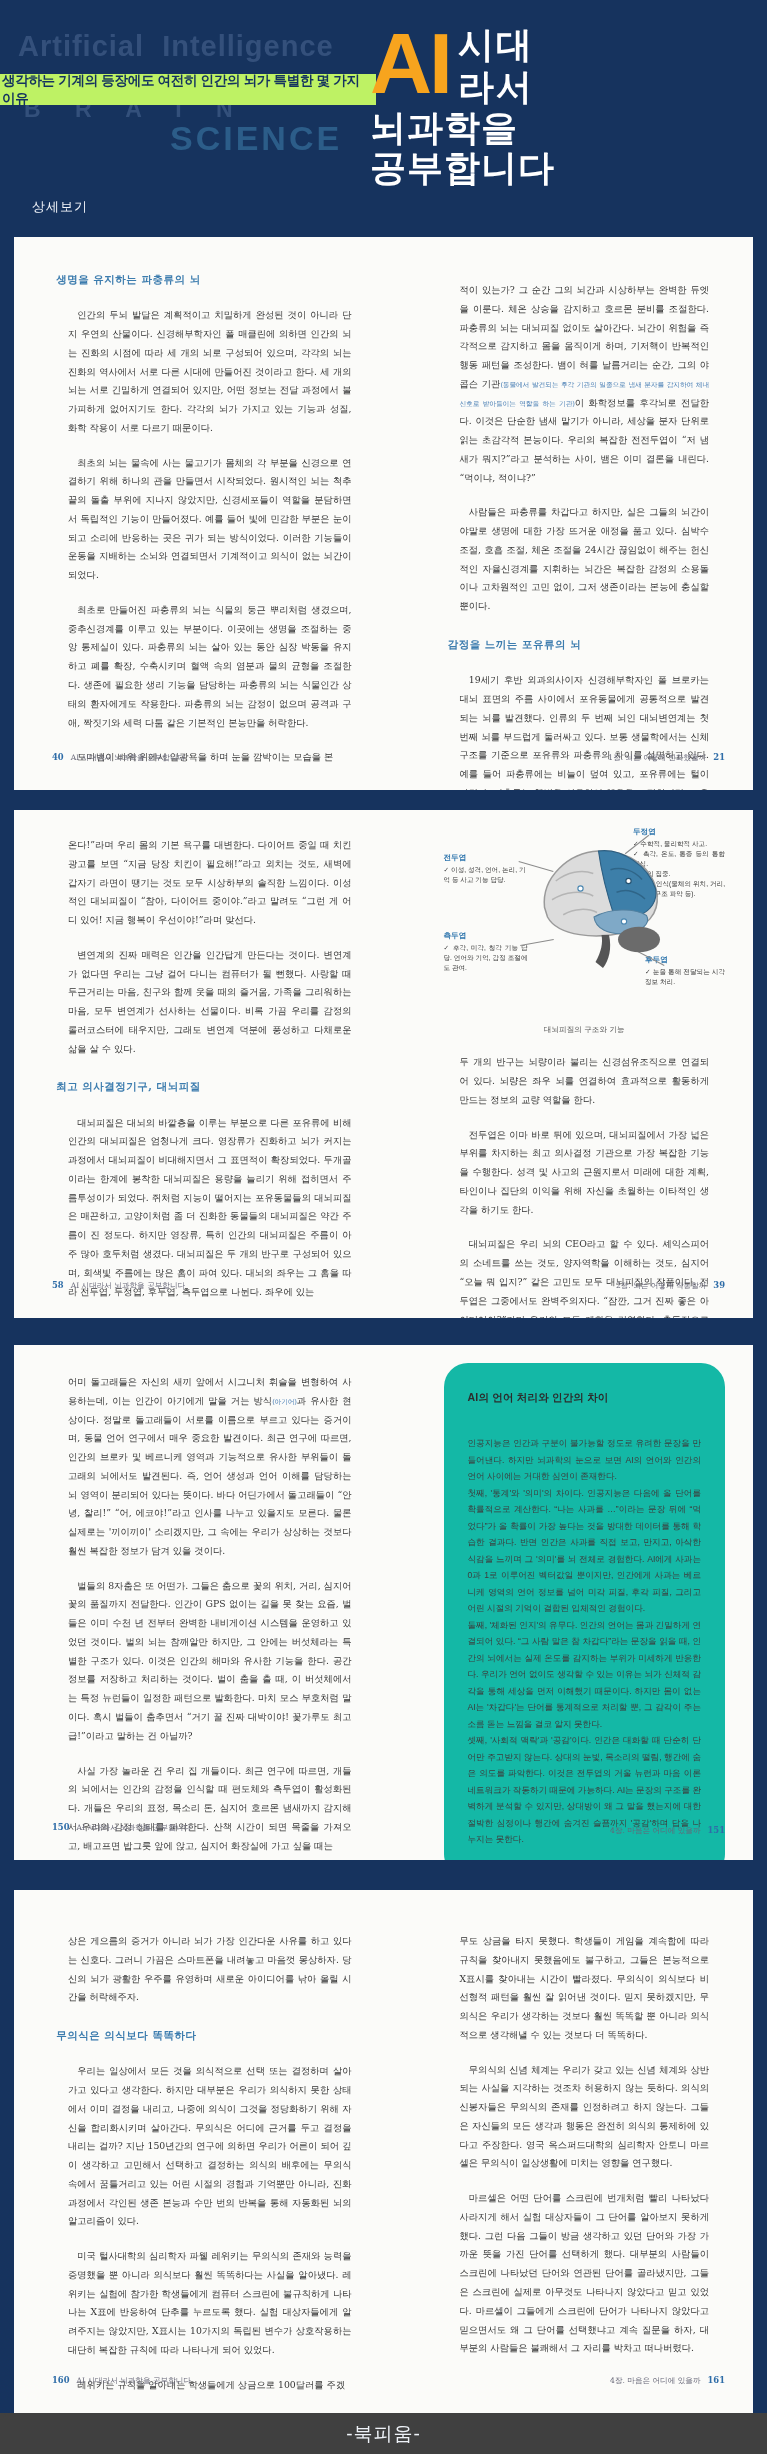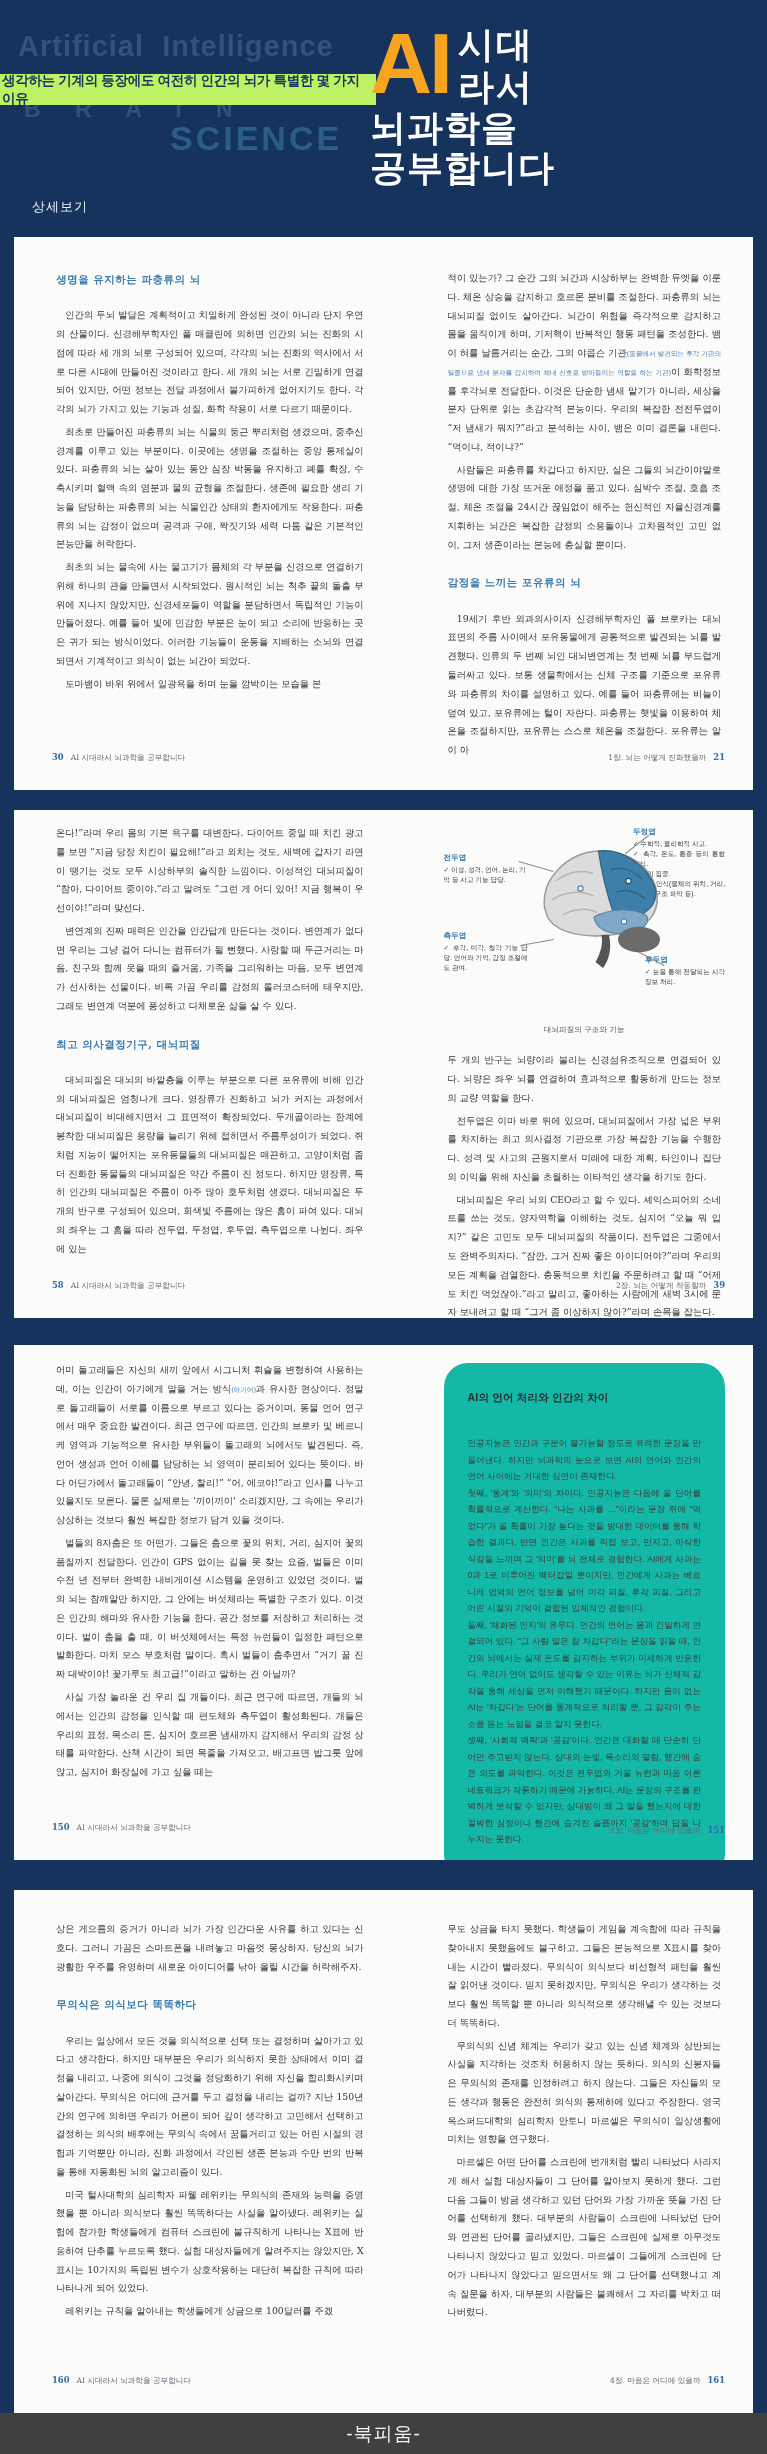--- a/index.html
+++ b/index.html
@@ -31,21 +31,21 @@
   .s3{top:1345px;height:515px;}
   .s4{top:1890px;height:523px;}
   .page{position:relative;width:50%;box-sizing:border-box;overflow:hidden;}
   .page.verso{padding:28px 16px 58px 38px;}
   .page.recto{padding:28px 28px 58px 60px;}
   .s2 .page{padding-top:10px;}
   .s3 .page{padding-top:12px;}
   .s4 .page{padding-top:26px;}
   .bodytxt{font-family:"DejaVu Serif","Liberation Serif",serif;font-size:9.3px;line-height:2.02;
            color:#333;text-align:justify;word-break:break-all;}
-  .bp{margin:4px;text-indent:1em;}
+  .bp{margin:16px;text-indent:1em;}
   .bp.cont{text-indent:0;}
   .h-blue{font-family:"DejaVu Serif","Liberation Serif",serif;color:#3c7cae;font-weight:bold;
           font-size:10.5px;margin:18px 0 16px 0.4em;letter-spacing:0.5px;}
   .h-blue.first{margin-top:4px;}
   .note{font-size:6.8px;color:#4a7fb5;letter-spacing:-0.2px;}
   .foot{position:absolute;bottom:24px;font-family:"DejaVu Serif","Liberation Serif",serif;
         font-size:7.6px;color:#667;}
   .foot-verso{left:38px;}
   .foot-recto{right:28px;}
   .foot .num{color:#2f6da8;font-weight:bold;font-size:8.4px;}
@@ -101,25 +101,25 @@
       <div class="ht-line">뇌과학을</div>
       <div class="ht-line">공부합니다</div>
     </div>
     <div class="detail-label">상세보기</div>
   </div>
 
   <section class="spread s1">
     <div class="page verso bodytxt">
       <div class="h-blue first">생명을 유지하는 파충류의 뇌</div>
       <p class="bp">인간의 두뇌 발달은 계획적이고 치밀하게 완성된 것이 아니라 단지 우연의 산물이다. 신경해부학자인 폴 매클린에 의하면 인간의 뇌는 진화의 시점에 따라 세 개의 뇌로 구성되어 있으며, 각각의 뇌는 진화의 역사에서 서로 다른 시대에 만들어진 것이라고 한다. 세 개의 뇌는 서로 긴밀하게 연결되어 있지만, 어떤 정보는 전달 과정에서 불가피하게 없어지기도 한다. 각각의 뇌가 가지고 있는 기능과 성질, 화학 작용이 서로 다르기 때문이다.</p>
+      <p class="bp">최초의 뇌는 물속에 사는 물고기가 몸체의 각 부분을 신경으로 연결하기 위해 하나의 관을 만들면서 시작되었다. 원시적인 뇌는 척추 끝의 돌출 부위에 지나지 않았지만, 신경세포들이 역할을 분담하면서 독립적인 기능이 만들어졌다. 예를 들어 빛에 민감한 부분은 눈이 되고 소리에 반응하는 곳은 귀가 되는 방식이었다. 이러한 기능들이 운동을 지배하는 소뇌와 연결되면서 기계적이고 의식이 없는 뇌간이 되었다.</p>
       <p class="bp">최초로 만들어진 파충류의 뇌는 식물의 둥근 뿌리처럼 생겼으며, 중추신경계를 이루고 있는 부분이다. 이곳에는 생명을 조절하는 중앙 통제실이 있다. 파충류의 뇌는 살아 있는 동안 심장 박동을 유지하고 폐를 확장, 수축시키며 혈액 속의 염분과 물의 균형을 조절한다. 생존에 필요한 생리 기능을 담당하는 파충류의 뇌는 식물인간 상태의 환자에게도 작용한다. 파충류의 뇌는 감정이 없으며 공격과 구애, 짝짓기와 세력 다툼 같은 기본적인 본능만을 허락한다.</p>
-      <p class="bp">최초의 뇌는 물속에 사는 물고기가 몸체의 각 부분을 신경으로 연결하기 위해 하나의 관을 만들면서 시작되었다. 원시적인 뇌는 척추 끝의 돌출 부위에 지나지 않았지만, 신경세포들이 역할을 분담하면서 독립적인 기능이 만들어졌다. 예를 들어 빛에 민감한 부분은 눈이 되고 소리에 반응하는 곳은 귀가 되는 방식이었다. 이러한 기능들이 운동을 지배하는 소뇌와 연결되면서 기계적이고 의식이 없는 뇌간이 되었다.</p>
       <p class="bp">도마뱀이 바위 위에서 일광욕을 하며 눈을 깜박이는 모습을 본</p>
       <div class="foot foot-verso">
-        <span class="num">30</span><span>AI 시대라서 뇌과학을 공부합니다</span>
+        <span class="num">40</span><span>AI 시대라서 뇌과학을 공부합니다</span>
       </div>
     </div>
     <div class="page recto bodytxt">
       <p class="bp cont"><span>적이 있는가? 그 순간 그의 뇌간과 시상하부는 완벽한 듀엣을 이룬다. 체온 상승을 감지하고 호르몬 분비를 조절한다. 파충류의 뇌는 대뇌피질 없이도 살아간다. 뇌간이 위험을 즉각적으로 감지하고 몸을 움직이게 하며, 기저핵이 반복적인 행동 패턴을 조성한다. 뱀이 혀를 날름거리는 순간, 그의 야콥슨 기관</span><span class="note">(동물에서 발견되는 후각 기관의 일종으로 냄새 분자를 감지하여 체내 신호로 받아들이는 역할을 하는 기관)</span><span>이 화학정보를 후각뇌로 전달한다. 이것은 단순한 냄새 맡기가 아니라, 세상을 분자 단위로 읽는 초감각적 본능이다. 우리의 복잡한 전전두엽이 “저 냄새가 뭐지?”라고 분석하는 사이, 뱀은 이미 결론을 내린다. “먹이냐, 적이냐?”</span></p>
       <p class="bp">사람들은 파충류를 차갑다고 하지만, 실은 그들의 뇌간이야말로 생명에 대한 가장 뜨거운 애정을 품고 있다. 심박수 조절, 호흡 조절, 체온 조절을 24시간 끊임없이 해주는 헌신적인 자율신경계를 지휘하는 뇌간은 복잡한 감정의 소용돌이나 고차원적인 고민 없이, 그저 생존이라는 본능에 충실할 뿐이다.</p>
       <div class="h-blue">감정을 느끼는 포유류의 뇌</div>
       <p class="bp">19세기 후반 외과의사이자 신경해부학자인 폴 브로카는 대뇌 표면의 주름 사이에서 포유동물에게 공통적으로 발견되는 뇌를 발견했다. 인류의 두 번째 뇌인 대뇌변연계는 첫 번째 뇌를 부드럽게 둘러싸고 있다. 보통 생물학에서는 신체 구조를 기준으로 포유류와 파충류의 차이를 설명하고 있다. 예를 들어 파충류에는 비늘이 덮여 있고, 포유류에는 털이 자란다. 파충류는 햇빛을 이용하여 체온을 조절하지만, 포유류는 스스로 체온을 조절한다. 포유류는 알이 아</p>
       <div class="foot foot-recto">
         <span>1장. 뇌는 어떻게 진화했을까</span><span class="num">21</span>
       </div>

